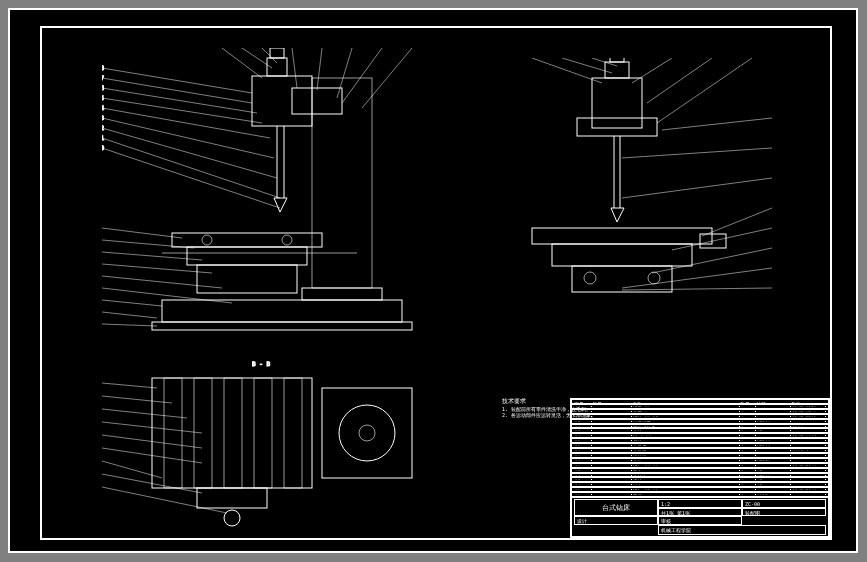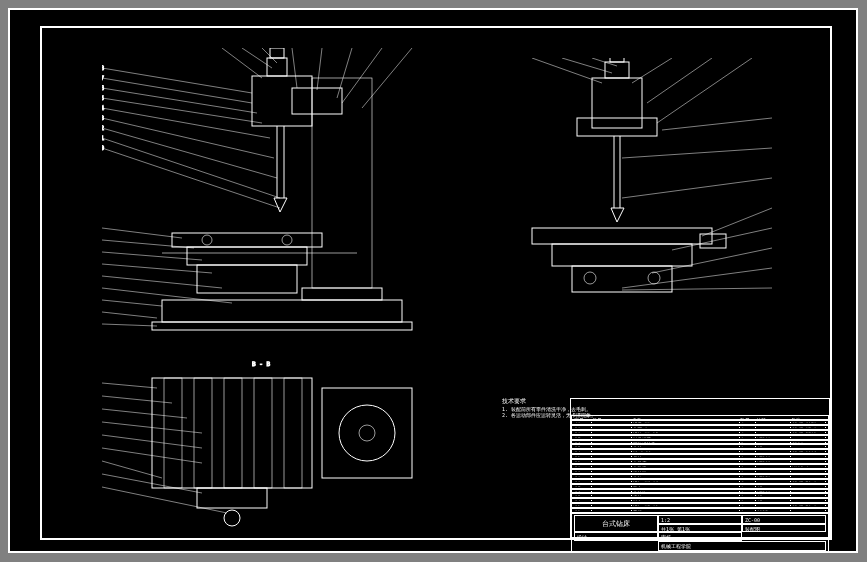--- a/index.html
+++ b/index.html
@@ -34,21 +34,21 @@
 .leader { stroke: #fff; stroke-width: 0.5; }
 .label { fill: #fff; font-size: 6px; font-family: monospace; }
 .title-block {
   position: absolute;
   right: 0; bottom: 0;
   width: 260px; height: 140px;
   border: 1px solid #fff;
   color: #fff;
   font-size: 5px;
 }
-.tb-grid { display: grid; height: 100%; margin-top: 16px; }
+.tb-grid { display: grid; height: 100%; }
 .tb-cell { border: 0.5px solid #fff; padding: 1px 2px; overflow: hidden; white-space: nowrap; }
 .notes {
   position: absolute;
   left: 460px; top: 370px;
   width: 180px; height: 30px;
   color: #fff;
   font-size: 5px;
   line-height: 6px;
 }
 </style>

